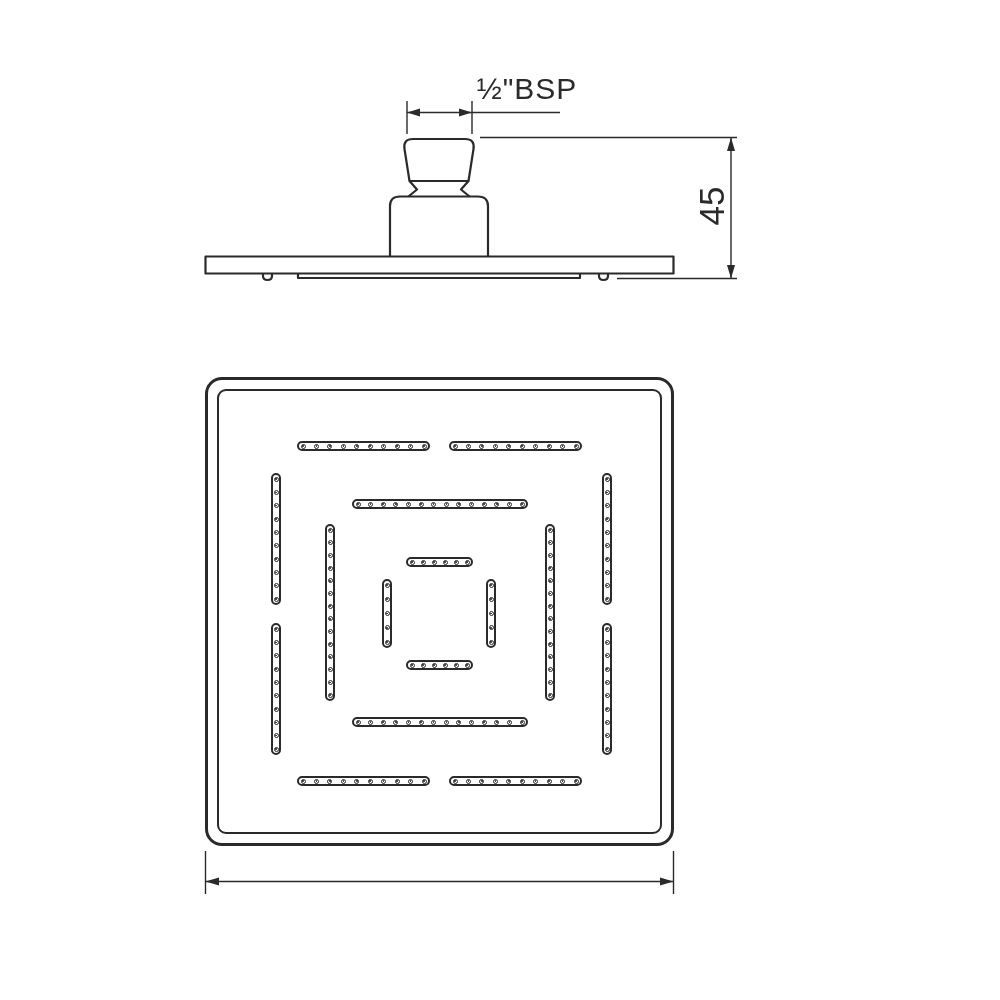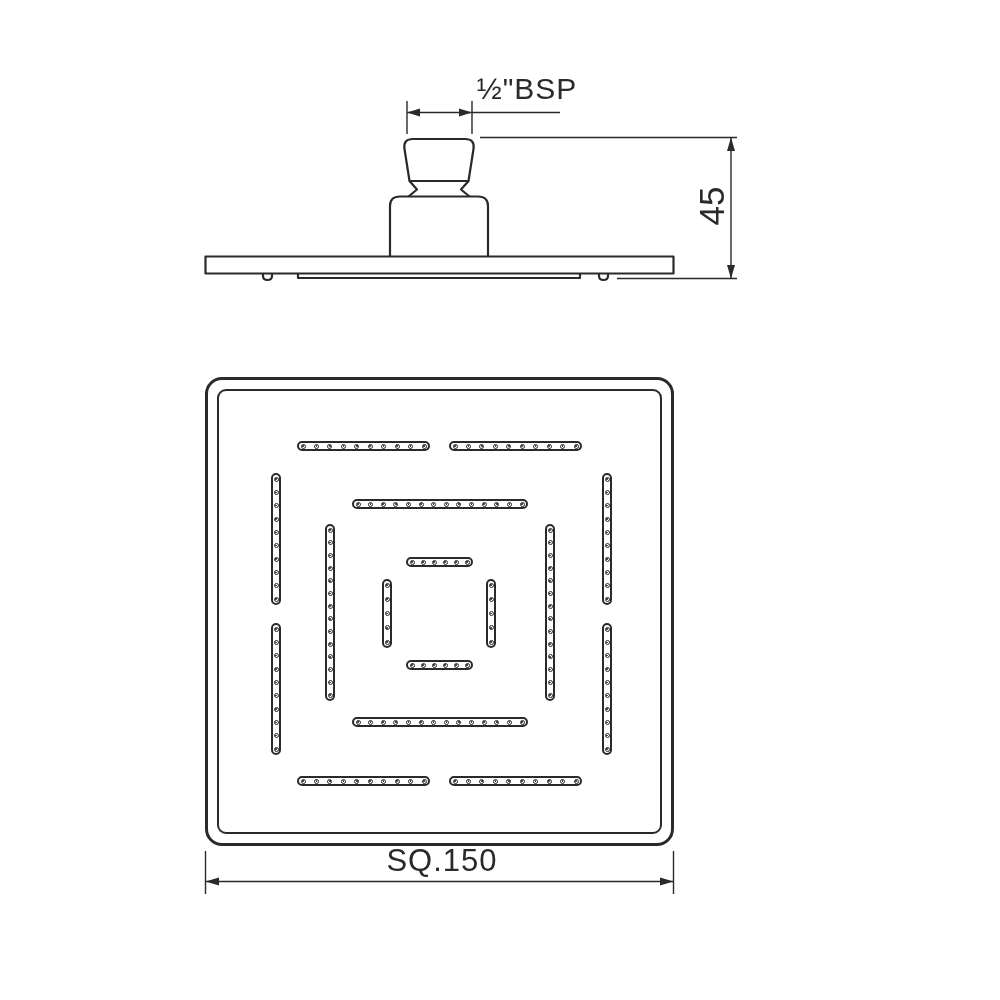--- a/index.html
+++ b/index.html
@@ -262,14 +262,13 @@
         <div class="hole" style="top: 1.5px; left: 0.5px;"></div>
         <div class="hole" style="top: 15.75px; left: 0.5px;"></div>
         <div class="hole" style="top: 30px; left: 0.5px;"></div>
         <div class="hole" style="top: 44.25px; left: 0.5px;"></div>
         <div class="hole" style="top: 58.5px; left: 0.5px;"></div>
       </div>
     </div>
 
   <div class="label thread-label">½"BSP</div>
   <div class="label height-label">45</div>
-  <div class="label sq-label">SQ.150</div>
 </div>
 
 </body></html>

